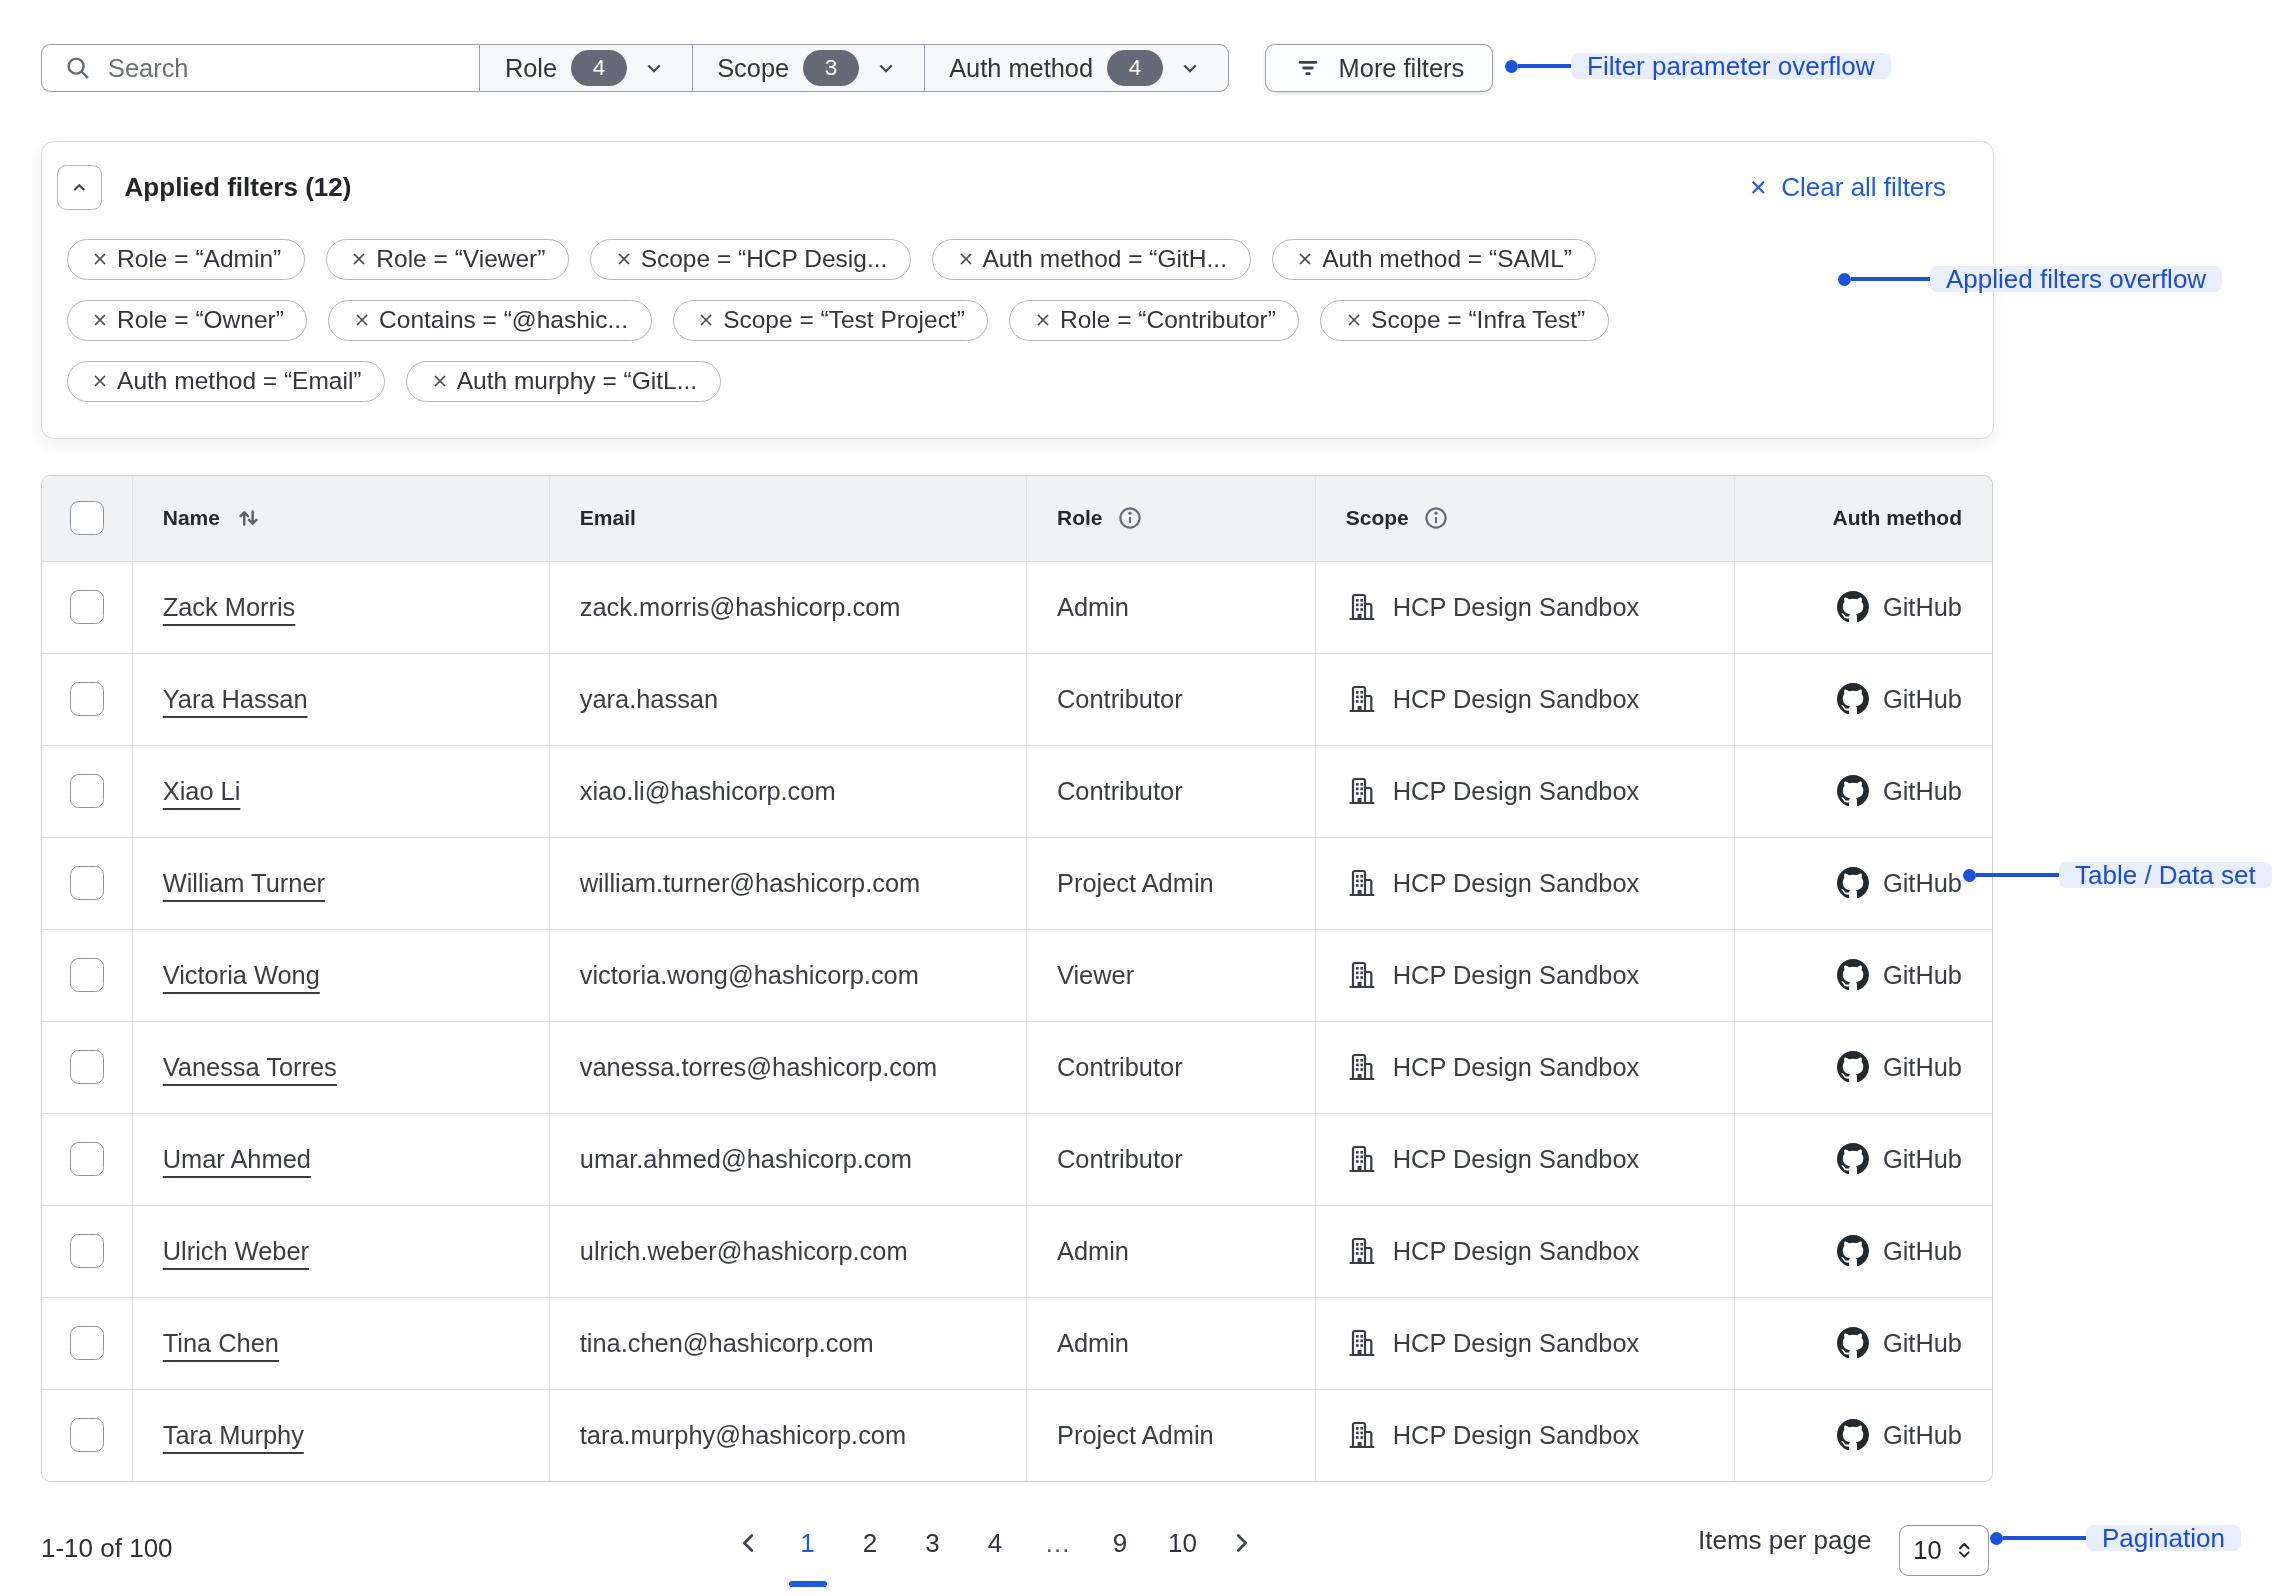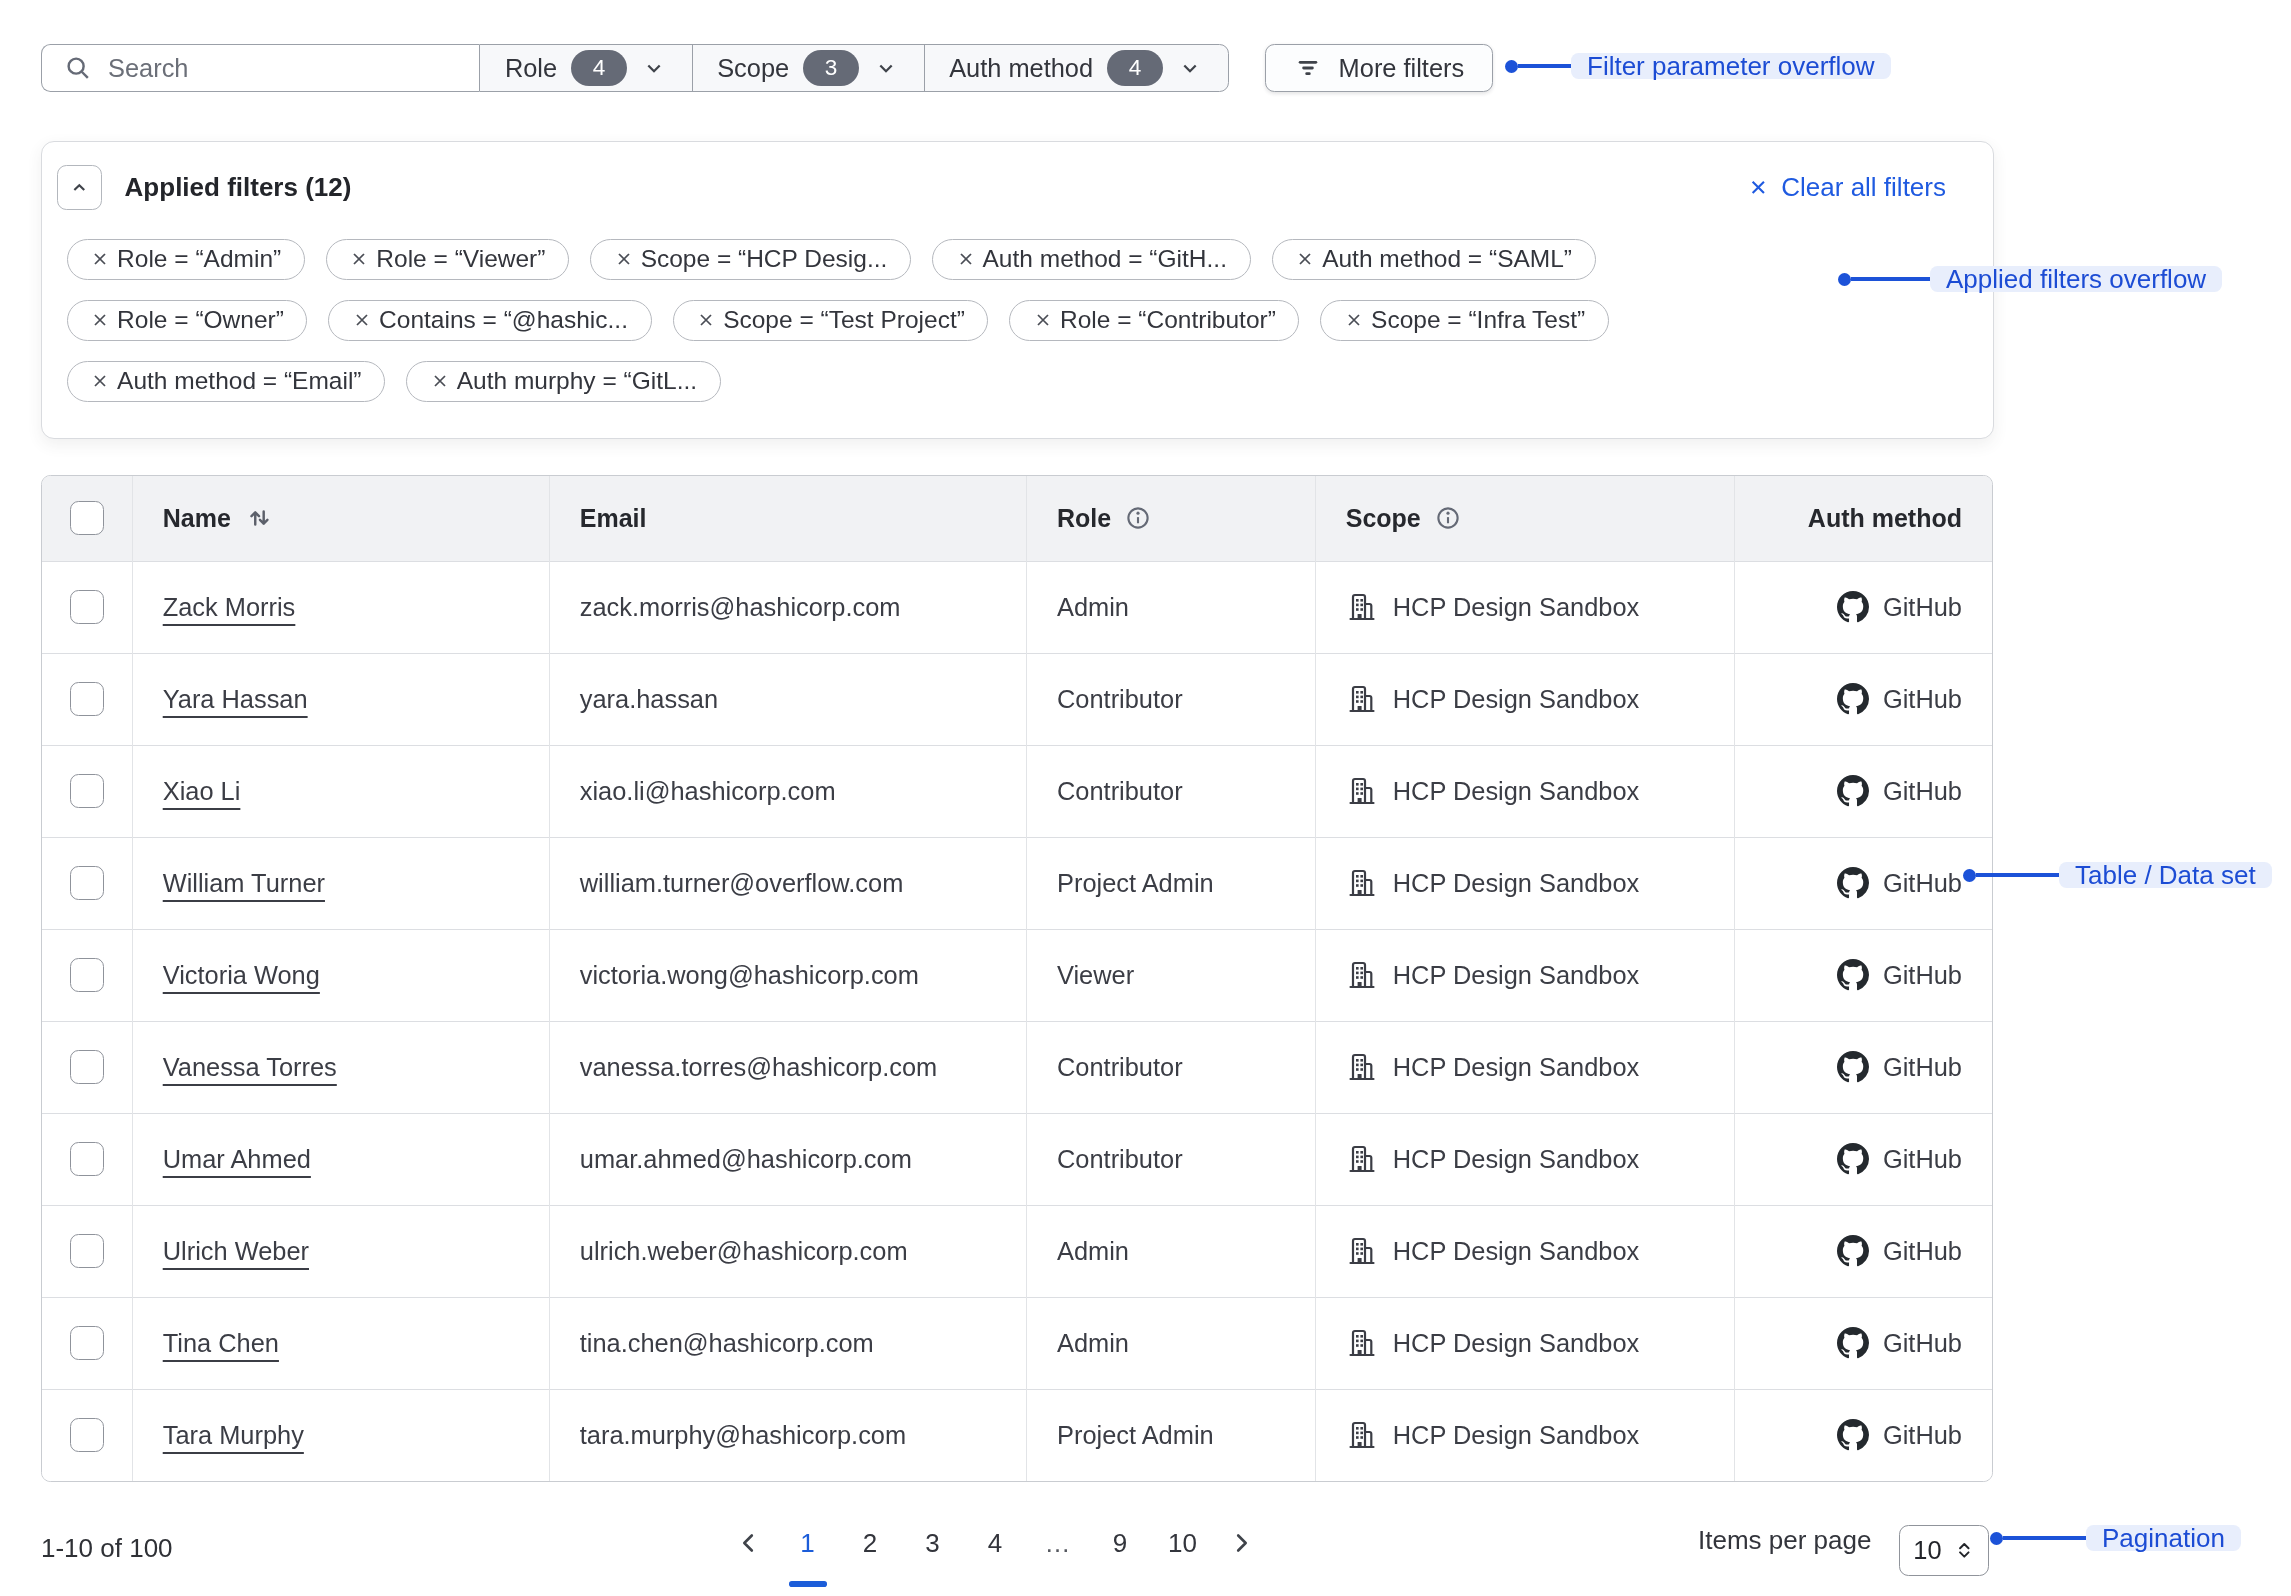--- a/index.html
+++ b/index.html
@@ -45,21 +45,21 @@
   .chip{height:41px;border:1.9px solid #b5b8be;border-radius:21.7px;background:#fff;
         display:inline-flex;align-items:center;gap:7px;padding:0 22.6px;cursor:pointer;
         box-sizing:border-box;}
   .chip .txt{font-size:24.5px;color:#33353c;white-space:nowrap;}
 
   
   .tbl-wrap{position:absolute;left:41px;top:475px;width:1950px;border:1.9px solid #c9ccd1;
             border-radius:9.4px;overflow:hidden;}
   table{border-collapse:collapse;table-layout:fixed;width:100%;}
   thead tr{height:85px;background:#f1f2f4;}
-  th{font-size:25px;font-weight:700;color:#26282d;text-align:left;padding:0 0 0 30px;}
+  th{font-size:21px;font-weight:700;color:#26282d;text-align:left;padding:0 0 0 30px;}
   th.right{text-align:right;padding:0 30px 0 0;}
   th + th, td + td{border-left:1.9px solid #e2e4e7;}
   tbody td{border-top:1.9px solid #dcdee2;}
   tbody tr{height:92px;background:#fff;}
   td{font-size:25.4px;color:#3b3d45;padding:0 0 0 30px;}
   .th-flex{display:flex;align-items:center;gap:13px;}
   .cell-check{text-align:center;padding:0;}
   .checkbox{width:34px;height:34px;border:1.9px solid #8f939b;border-radius:8.5px;background:#fff;
             margin:0 auto;cursor:pointer;box-sizing:border-box;}
   .name-link{color:#3b3d45;text-decoration:underline;text-underline-offset:7.5px;
@@ -446,21 +446,21 @@
         </span>
         <span>GitHub</span>
       </span>
     </td>
   </tr>
           <tr>
     <td class="cell-check">
               <div class="checkbox"></div>
             </td>
     <td><span class="name-link">William Turner</span></td>
-    <td><span>william.turner@overflow.com</span></td>
+    <td><span>william.turner@hashicorp.com</span></td>
     <td><span>Project Admin</span></td>
     <td>
       <span class="cell-flex">
         <span>
           <svg width="32" height="32" viewBox="0 0 32 32" fill="none" stroke="#3b3d45" stroke-width="2.2" stroke-linecap="round" stroke-linejoin="round">
             <path d="M7 28 V6 q0-2 2-2 h8 q2 0 2 2 v22"></path>
             <path d="M19 13 h4.5 q1.8 0 1.8 1.8 V28"></path>
             <path d="M4.5 28 h23"></path>
             <g fill="#3b3d45" stroke="none">
               <rect x="10" y="8" width="2.6" height="2.6"></rect>

